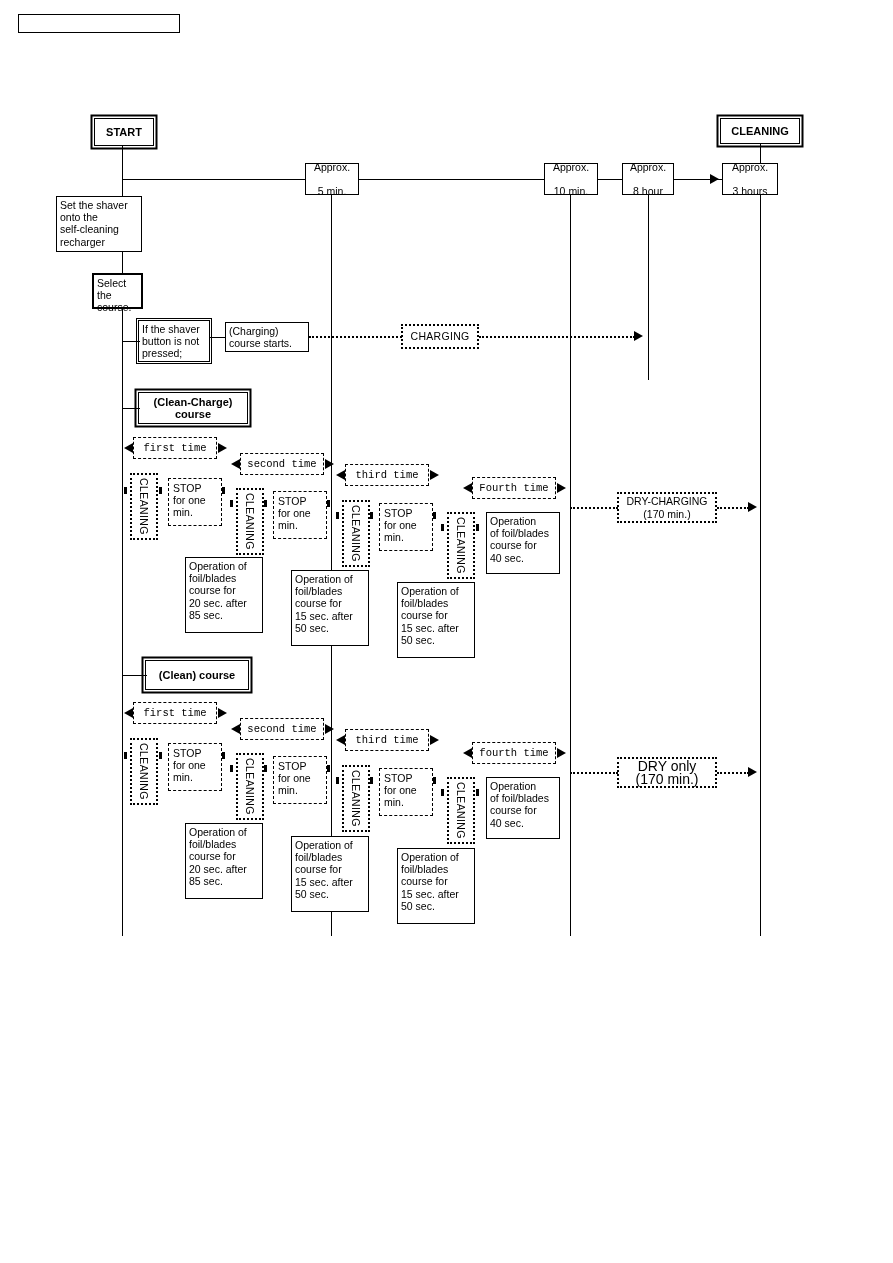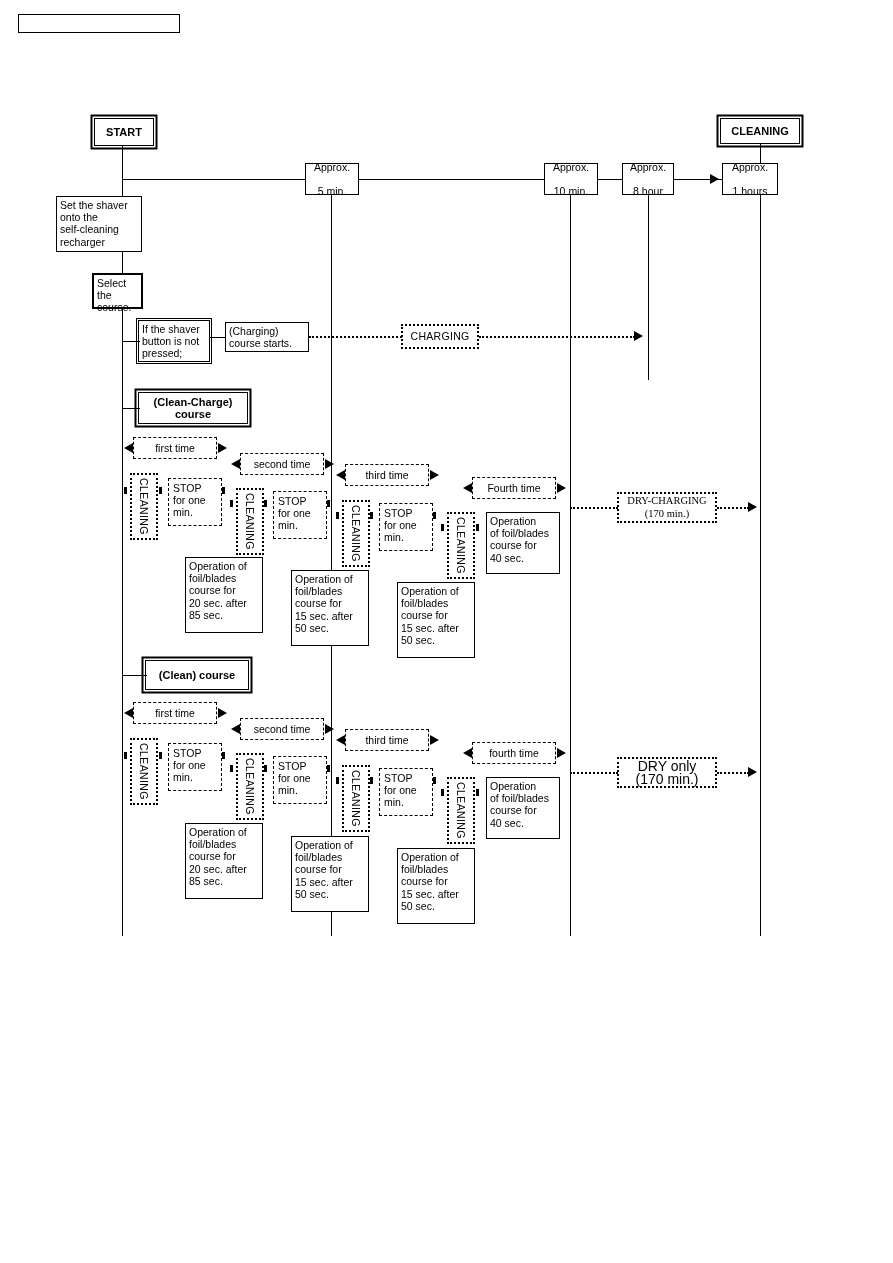--- a/index.html
+++ b/index.html
@@ -11,21 +11,21 @@
   .bx{position:absolute;box-sizing:border-box;background:#fff;
       border:1px solid #000;font-size:10.5px;line-height:12.2px;
       padding:2px 3px;white-space:pre-line;}
   .bx.c{display:flex;align-items:center;justify-content:center;
         text-align:center;padding:1px 2px;}
   .bx.dbl{border:1px solid #000;box-shadow:0 0 0 1.5px #fff,0 0 0 3.5px #000;
           font-weight:bold;}
   .bx.med{border:2px solid #000;}
   .bx.dotted{border:2px dotted #000;background:transparent;}
   .bx.dashed{border:1.8px dashed #000;background:transparent;}
-  .bx.dashdot{border:1.7px dashed #000;background:transparent;}
+  .bx.dashdot{border:1.7px dashed #000;background:transparent;font-family:Liberation Mono, monospace;}
 
   
   .vert{writing-mode:vertical-rl;text-orientation:mixed;
         letter-spacing:0.4px;font-size:10.5px;}
   .hl{position:absolute;height:1.4px;background:#000;}
   .vl-thin{position:absolute;width:1px;background:#000;}
   .hl-thin{position:absolute;height:1px;background:#000;}
 
   .hdot{position:absolute;height:0;border-top:2.4px dotted #000;}
 
@@ -75,21 +75,21 @@
 </div>
 <div class="bx c" style="left:622px;top:163px;width:52px;height:32px;">
   <div style="text-align:center;">
     <div>Approx.</div>
     <div>8 hour</div>
   </div>
 </div>
 <div class="bx c" style="left:722px;top:163px;width:56px;height:32px;">
   <div style="text-align:center;">
     <div>Approx.</div>
-    <div>1 hours</div>
+    <div>3 hours</div>
   </div>
 </div>
 
 <div class="hl" style="left:674px;top:179px;width:38px;"></div>
 <div class="ar-r" style="left:710px;top:174px;"></div>
 
 <div class="vl-thin" style="left:122px;top:179px;height:757px;"></div>
 <div class="vl-thin" style="left:331px;top:195px;height:741px;"></div>
 <div class="vl-thin" style="left:570px;top:195px;height:741px;"></div>
 <div class="vl-thin" style="left:648px;top:195px;height:185px;"></div>
@@ -201,21 +201,21 @@
 foil/blades
 course for
 15 sec. after
 50 sec.</div>
 <div class="bx" style="left:486px;top:512px;width:74px;height:62px;">Operation
 of foil/blades
 course for
 40 sec.</div>
 
 <div class="hdot" style="left:570px;top:507px;width:48px;"></div>
-<div class="bx c dotted" style="left:617px;top:492px;width:100px;height:31px;font-size:10.5px;font-family:Liberation Serif, serif;">
+<div class="bx c dotted" style="left:617px;top:492px;width:100px;height:31px;font-size:10.5px;">
   <span style="white-space:pre-line;text-align:center;">DRY-CHARGING
 (170 min.)</span>
 </div>
 <div class="hdot" style="left:717px;top:507px;width:32px;"></div>
 <div class="ar-r" style="left:748px;top:502px;"></div>
 
 <div class="bx c dbl" style="left:145px;top:660px;width:104px;height:30px;font-size:11px;">
   <span>(Clean) course</span>
 </div>
 <div class="hl-thin" style="left:122px;top:675px;width:25px;"></div>

